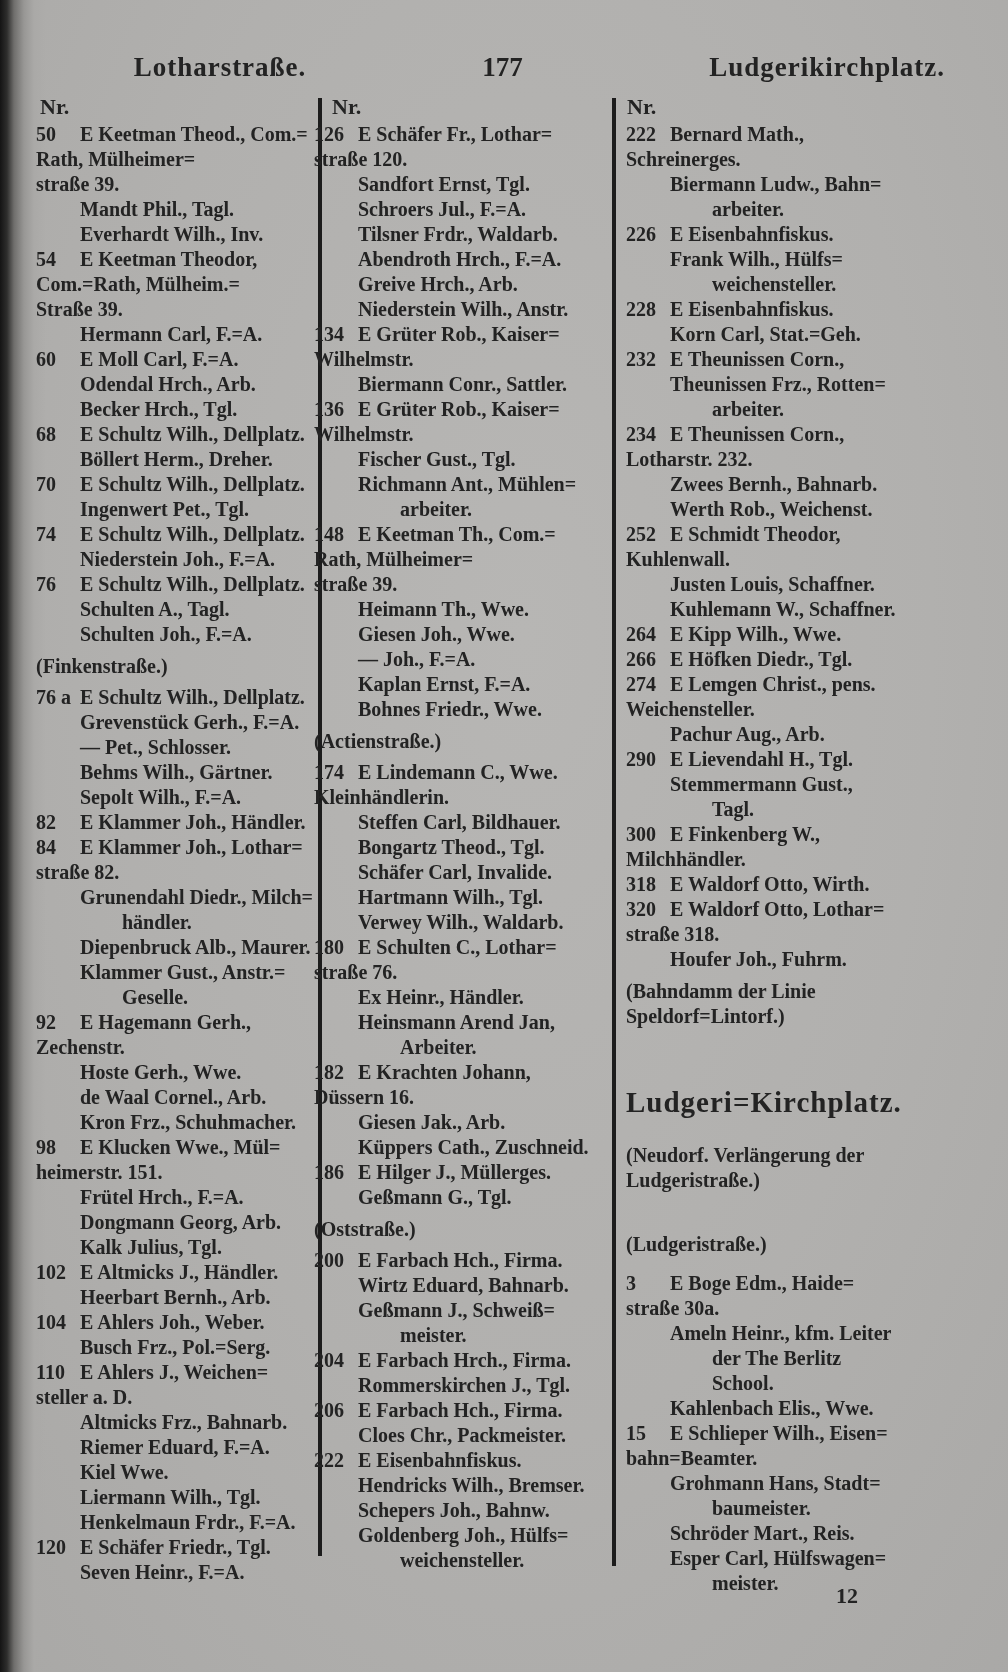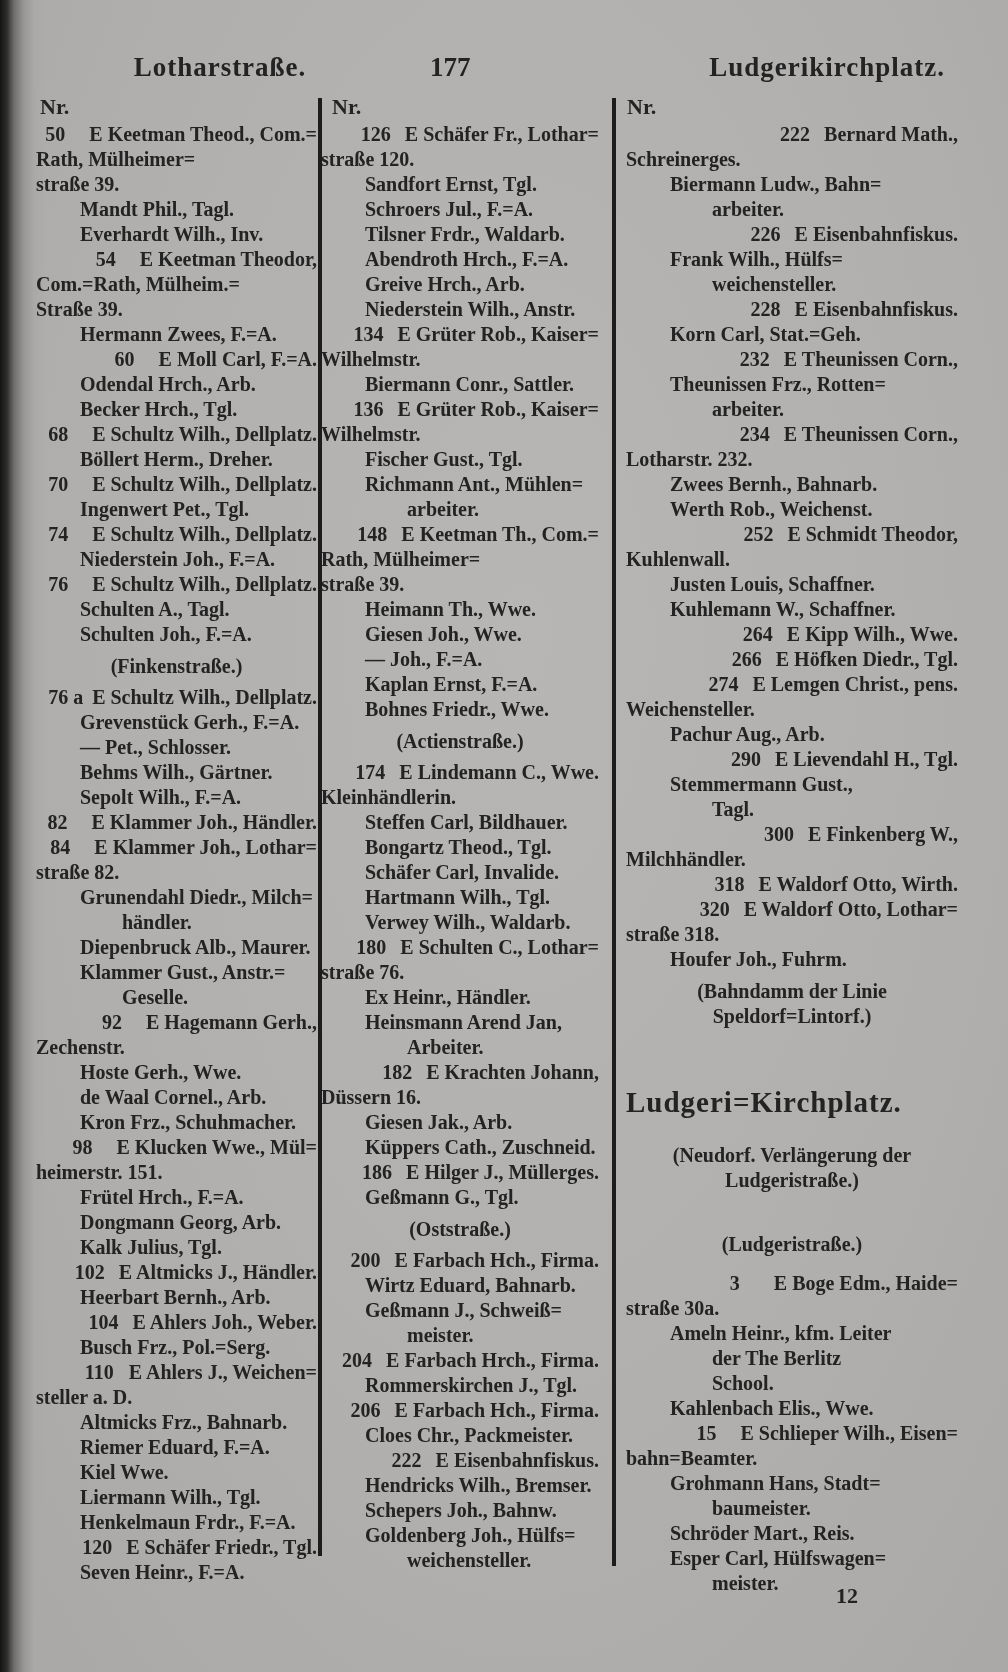--- a/index.html
+++ b/index.html
@@ -17,40 +17,40 @@
     font-weight:bold;
     color:var(--ink);
     overflow:hidden;
   }
   .binding{
     position:absolute;left:0;top:0;width:46px;height:1672px;
     background:linear-gradient(90deg,#141414 0px,#2e2e2d 7px,#6f6e6c 14px,#989795 24px,#aaa9a7 34px,rgba(177,176,174,0) 46px);
   }
   .running-head{position:absolute;top:52px;left:0;width:1008px;height:40px;padding-left:16px;}
   .head-left{position:absolute;left:95px;width:250px;text-align:center;font-size:27px;letter-spacing:1px;}
-  .head-page{position:absolute;left:430px;width:145px;font-size:27px;}
+  .head-page{position:absolute;left:430px;width:145px;text-align:center;font-size:27px;}
   .head-right{position:absolute;left:645px;width:300px;text-align:right;font-size:27px;letter-spacing:1px;}
   .nr{position:absolute;top:94px;font-size:22px;}
   .nr1{left:40px;}
   .nr2{left:332px;}
   .nr3{left:627px;}
   .sep{position:absolute;width:4px;background:var(--sep);}
   .sep1{left:318px;top:98px;height:1458px;}
   .sep2{left:612px;top:98px;height:1468px;}
   .col{position:absolute;top:122px;font-size:20px;line-height:25px;white-space:nowrap;overflow:hidden;}
   .col1{left:36px;width:281px;}
-  .col2{left:321px;width:278px;}
+  .col2{left:314px;width:278px;}
   .col3{left:626px;width:332px;}
-  .row{display:flex;justify-content:flex-end;}
+  .row{display:flex;}
   .num{flex:0 0 auto;min-width:44px;}
   .etext{flex:0 0 auto;}
   .cont{}
   .sub{margin-left:44px;}
   .cont2{margin-left:86px;}
-  .cnote{text-align:center;margin:7px 0 6px;white-space:normal;}
+  .cnote{margin:7px 0 6px;white-space:normal;}
   .bighead{font-size:29px;line-height:34px;margin:56px 0 24px;letter-spacing:1px;white-space:normal;}
   .gap{width:100%;}
   .footer-num{position:absolute;left:836px;top:1583px;font-size:22px;}
 </style>
 </head>
 <body>
 
 <div class="sheet">
   <div class="binding"></div>
 
@@ -75,21 +75,21 @@
       <div class="cont">Rath, Mülheimer=</div>
       <div class="cont">straße 39.</div>
       <div class="sub">Mandt Phil., Tagl.</div>
       <div class="sub">Everhardt Wilh., Inv.</div>
       <div class="row">
         <div class="num">54</div>
         <div class="etext">E Keetman Theodor,</div>
       </div>
       <div class="cont">Com.=Rath, Mülheim.=</div>
       <div class="cont">Straße 39.</div>
-      <div class="sub">Hermann Zwees, F.=A.</div>
+      <div class="sub">Hermann Carl, F.=A.</div>
       <div class="row">
         <div class="num">60</div>
         <div class="etext">E Moll Carl, F.=A.</div>
       </div>
       <div class="sub">Odendal Hrch., Arb.</div>
       <div class="sub">Becker Hrch., Tgl.</div>
       <div class="row">
         <div class="num">68</div>
         <div class="etext">E Schultz Wilh., Dellplatz.</div>
       </div>

